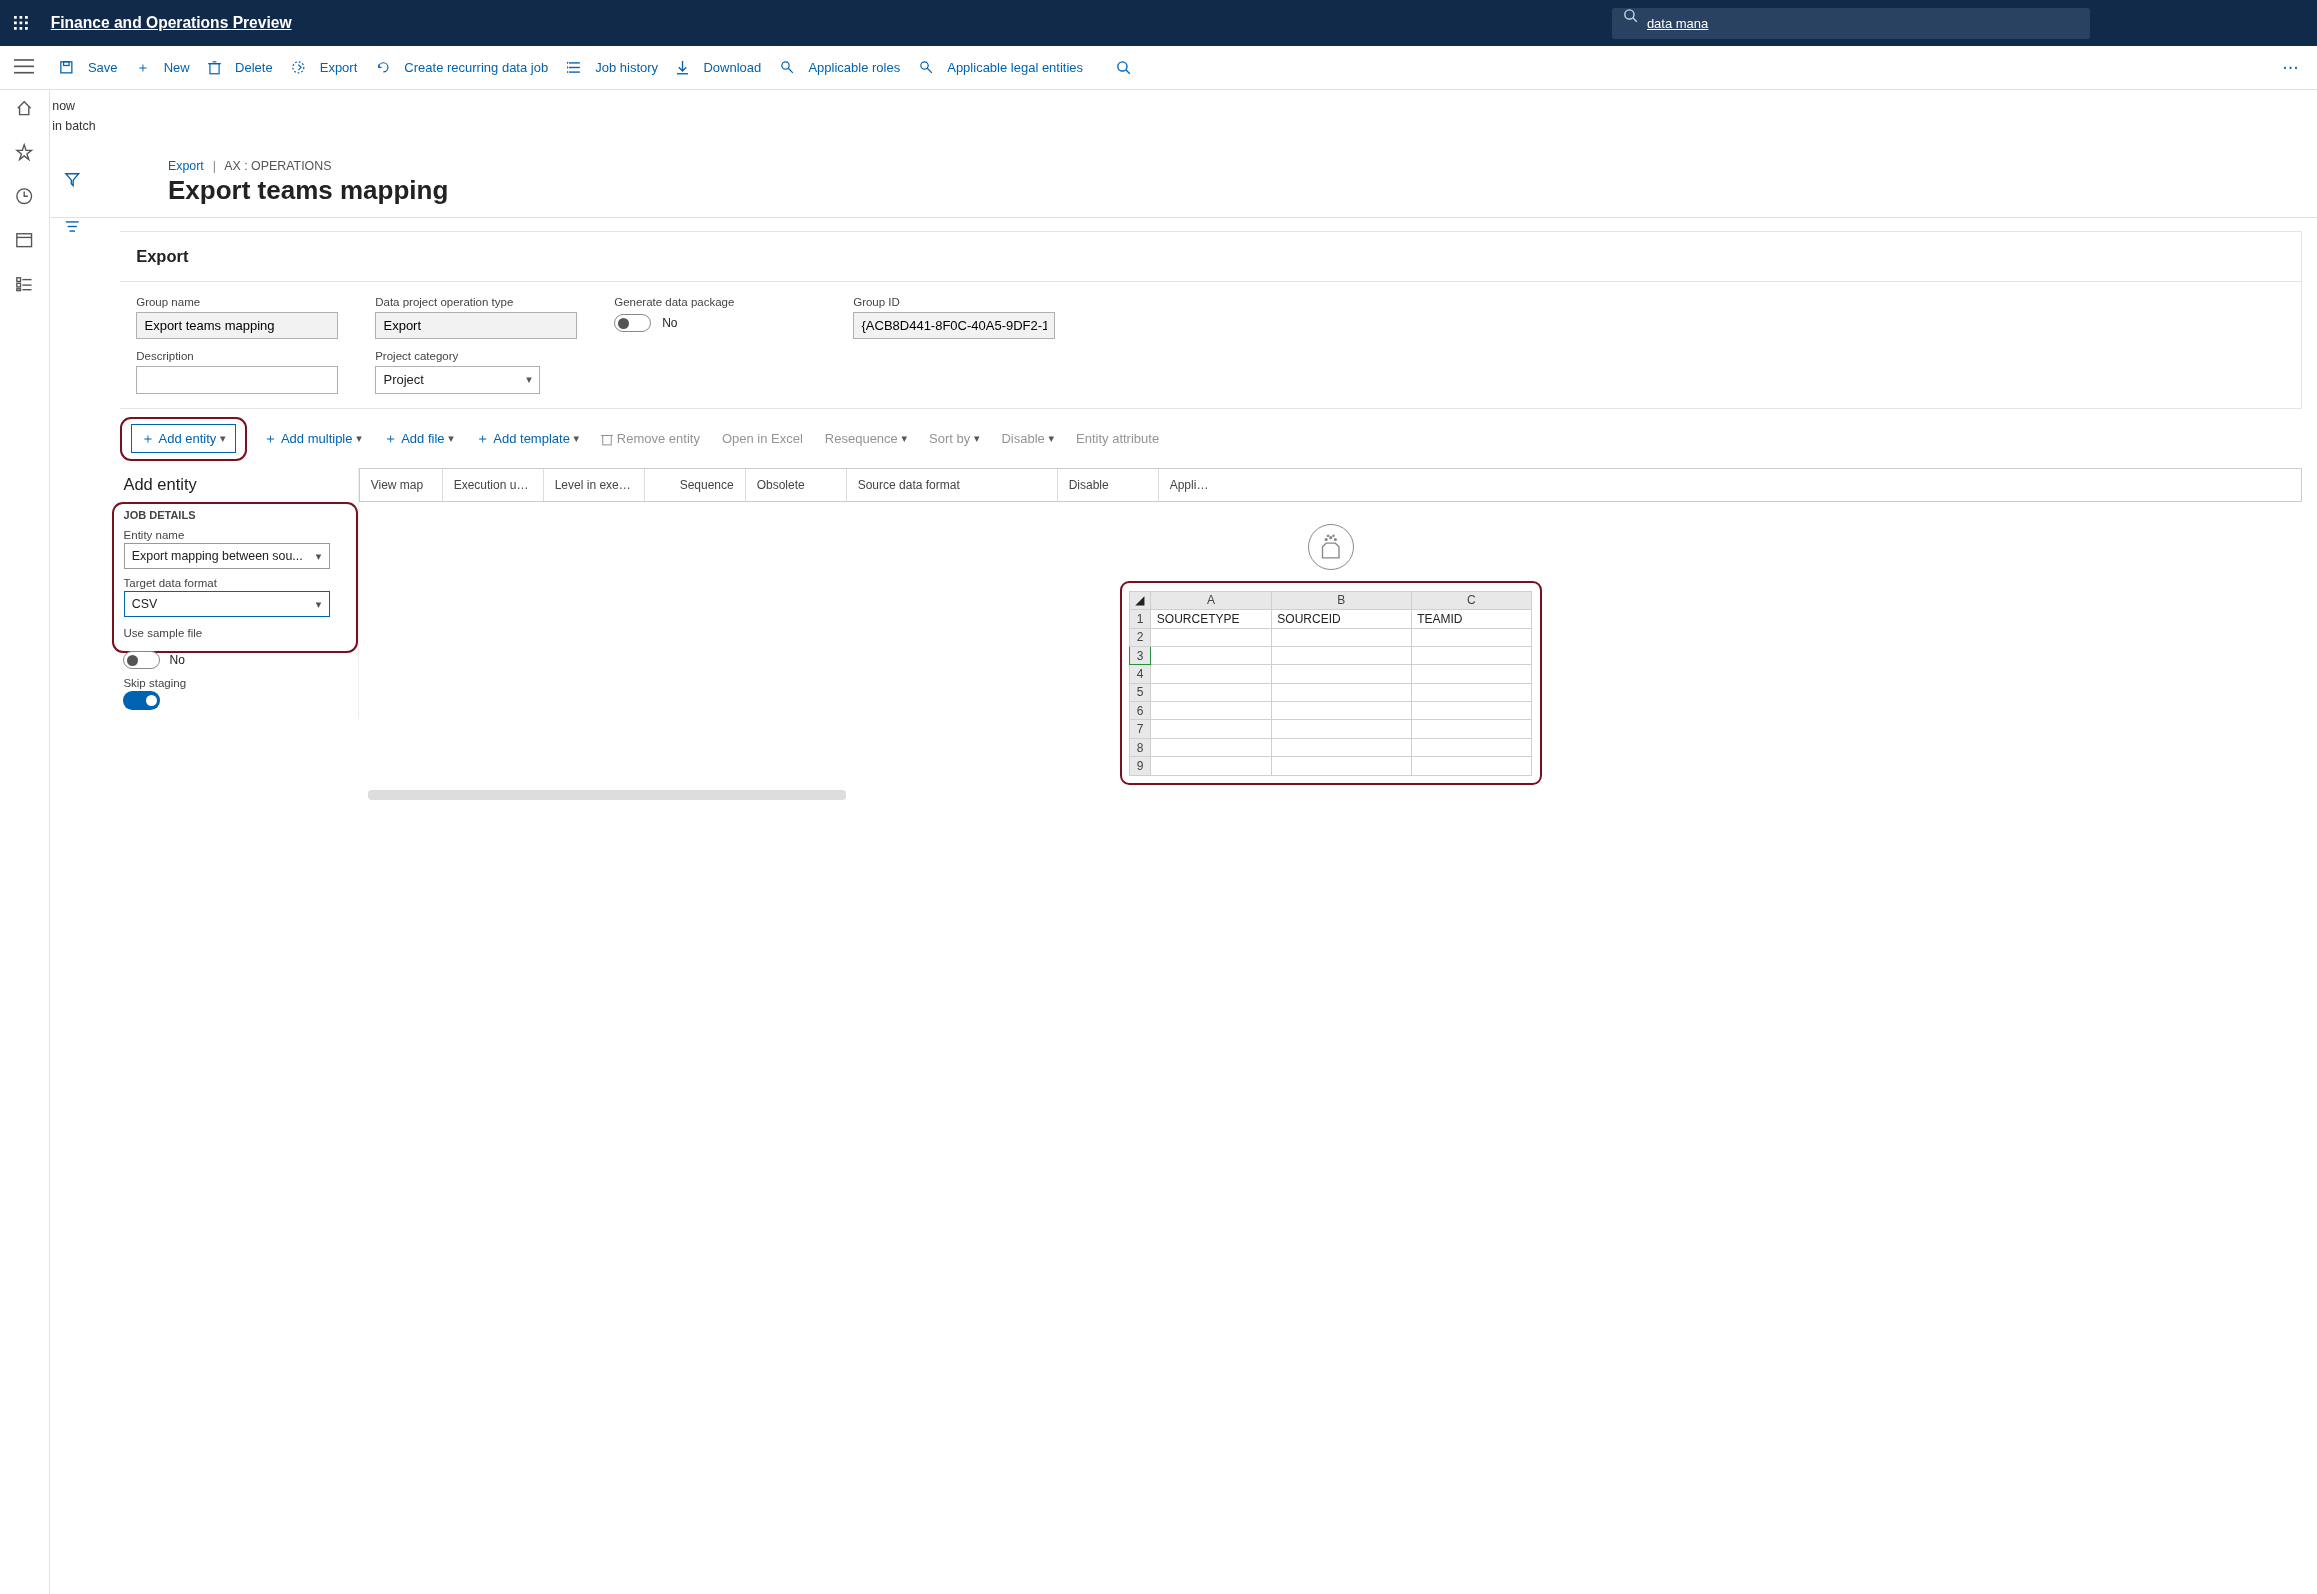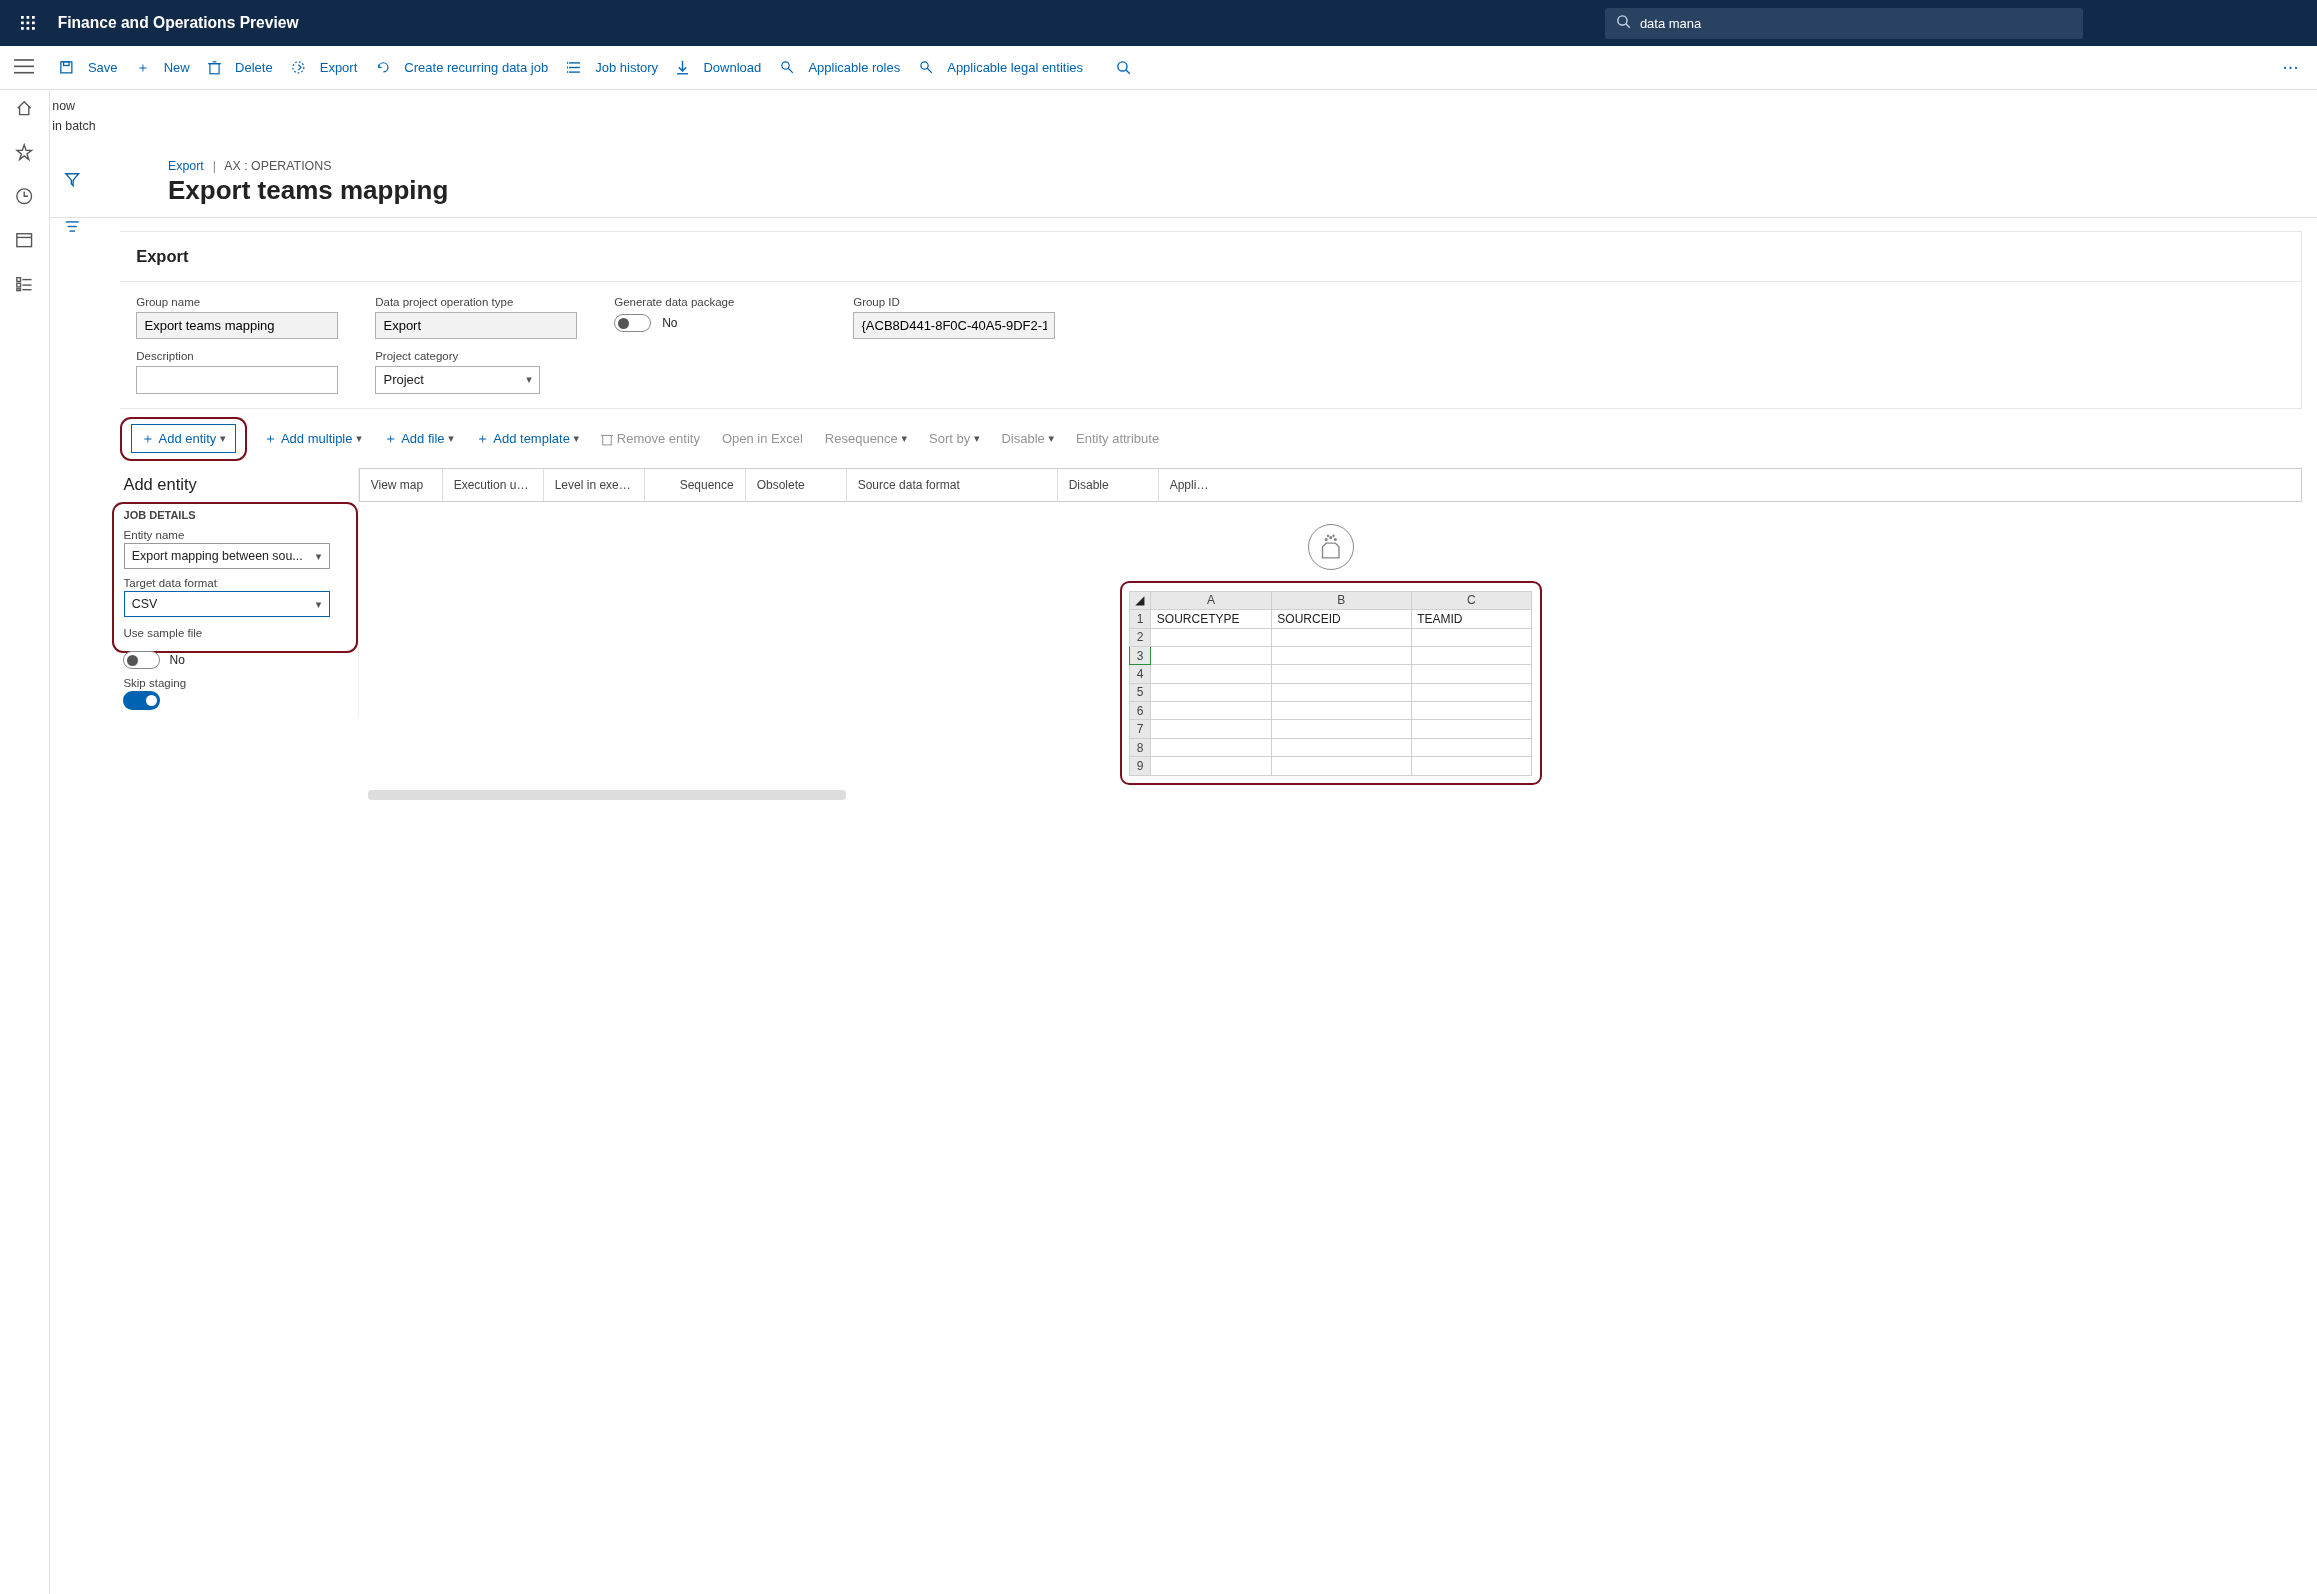--- a/index.html
+++ b/index.html
@@ -1,23 +1,23 @@
 <!DOCTYPE html>
 <html style="font-size:14.7px"><head>
 <meta charset="utf-8">
 <style>
 * { box-sizing: border-box; margin: 0; padding: 0; font-family: "Segoe UI", Arial, sans-serif; }
 body { background: #fff; color: #222; font-size: 12px; }
 
 
-.topbar { background: #112a4a; height: 46px; display: flex; align-items: center; padding: 0 14px; color: #fff; }
+.topbar { background: #112a4a; height: 46px; display: flex; align-items: center; padding: 0 7px; color: #fff; text-decoration: underline; }
 .waffle-icon { width: 29px; height: 29px; display: flex; align-items: center; justify-content: center; margin-right: 14.7px; cursor: pointer; }
 .waffle-svg { fill: #fff; }
 .app-title { font-size: 15.6px; font-weight: 600; }
-.search-wrap { margin-left: auto; margin-right: 220px; background: #2a4262; border-radius: 2.8px; width: 478px; height: 31px; display: flex; align-items: center; padding: 0 11px; }
+.search-wrap { margin-left: auto; margin-right: 220px; background: #2a4262; border-radius: 2.8px; width: 478px; height: 31px; display: flex; padding: 0 11px; }
 .search-wrap .search-icon { color: #cfd9e6; margin-right: 9.2px; }
 .search-wrap input { background: transparent; border: none; outline: none; color: #fff; font-size: 13px; width: 100%; }
 
 
 .cmdbar { display: flex; align-items: center; height: 44px; border-bottom: 0.9px solid #e1e1e1; padding: 0 7.3px 0 0; }
 .cmdbar-left { width: 50px; display: flex; align-items: center; justify-content: center; }
 .hamburger-icon { width: 22px; height: 16.5px; cursor: pointer; }
 .cmd-item { display: flex; align-items: center; gap: 14px; padding: 0 9.2px; height: 100%; color: #0063b1; font-size: 13px; cursor: pointer; }
 .cmd-item svg { stroke: #0063b1; fill: none; }
 .cmd-spacer { flex: 1; }

